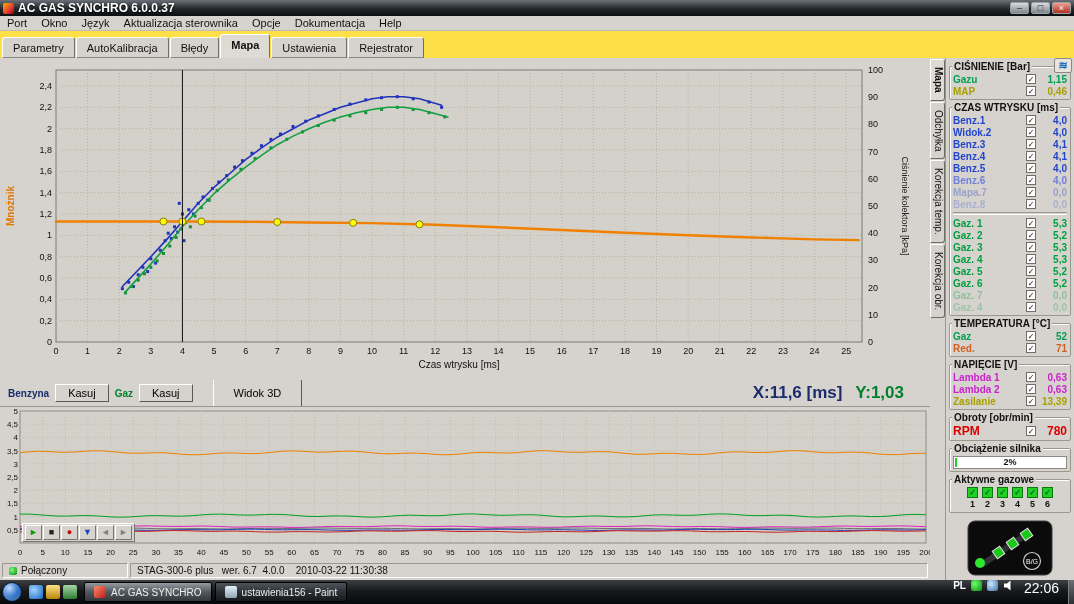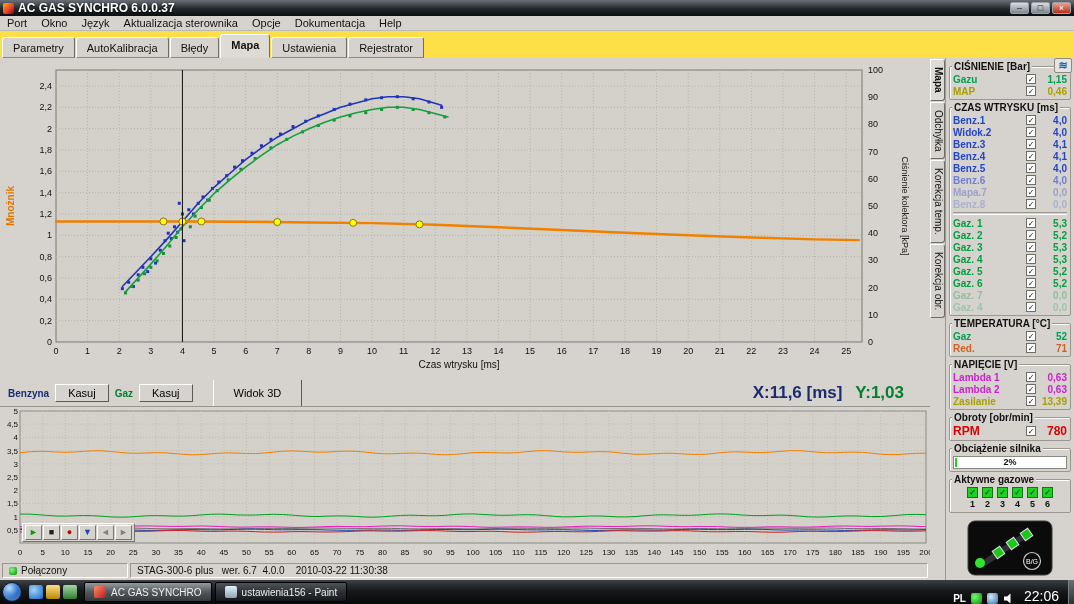--- a/index.html
+++ b/index.html
@@ -84,21 +84,21 @@
   .ql{width:14px;height:14px;border-radius:2px}
   .ql1{background:radial-gradient(circle at 35% 35%,#9fd4ff,#1565c0)}
   .ql2{background:linear-gradient(#ffe082,#b8860b)}
   .ql3{background:linear-gradient(#a5d6a7,#2e7d32)}
   .apps{display:flex;gap:3px;align-items:center}
   .taskbtn{height:20px;display:flex;align-items:center;gap:5px;padding:0 9px;color:#eee;font-size:10px;border:1px solid #000;border-radius:2px;background:linear-gradient(#4d545a,#2b3035 50%,#16191c);white-space:nowrap}
   .taskbtn.active{background:linear-gradient(#939ba2,#51585e 50%,#33383c)}
   .tbicon{width:12px;height:12px;border-radius:2px;flex:none}
   .tbicon.red{background:linear-gradient(135deg,#ff8a65,#b71c1c)}
   .tbicon.paint{background:linear-gradient(#e3f2fd,#90a4ae)}
-  .tray{margin-left:auto;display:flex;align-items:flex-end;gap:5px;color:#fff;height:100%}
+  .tray{margin-left:auto;display:flex;align-items:flex-start;gap:5px;color:#fff;height:100%}
   .lang{font-size:10px;font-weight:bold}
   .tray-ico{display:inline-flex;align-items:center;justify-content:center}
   .tray-ico.green{width:11px;height:11px;background:radial-gradient(circle at 35% 35%,#6aff6a,#0b8a0b);border-radius:2px}
   .tray-ico.blue{width:11px;height:11px;background:radial-gradient(circle at 35% 35%,#cfe8ff,#3a6ea5);border-radius:2px}
   .clock{font-size:14px;padding:0 4px}
   .edge{width:6px;height:24px;background:linear-gradient(#6a6f74,#2d3033);border-left:1px solid #7a7f84}
 </style>
 </head>
 <body>
 

